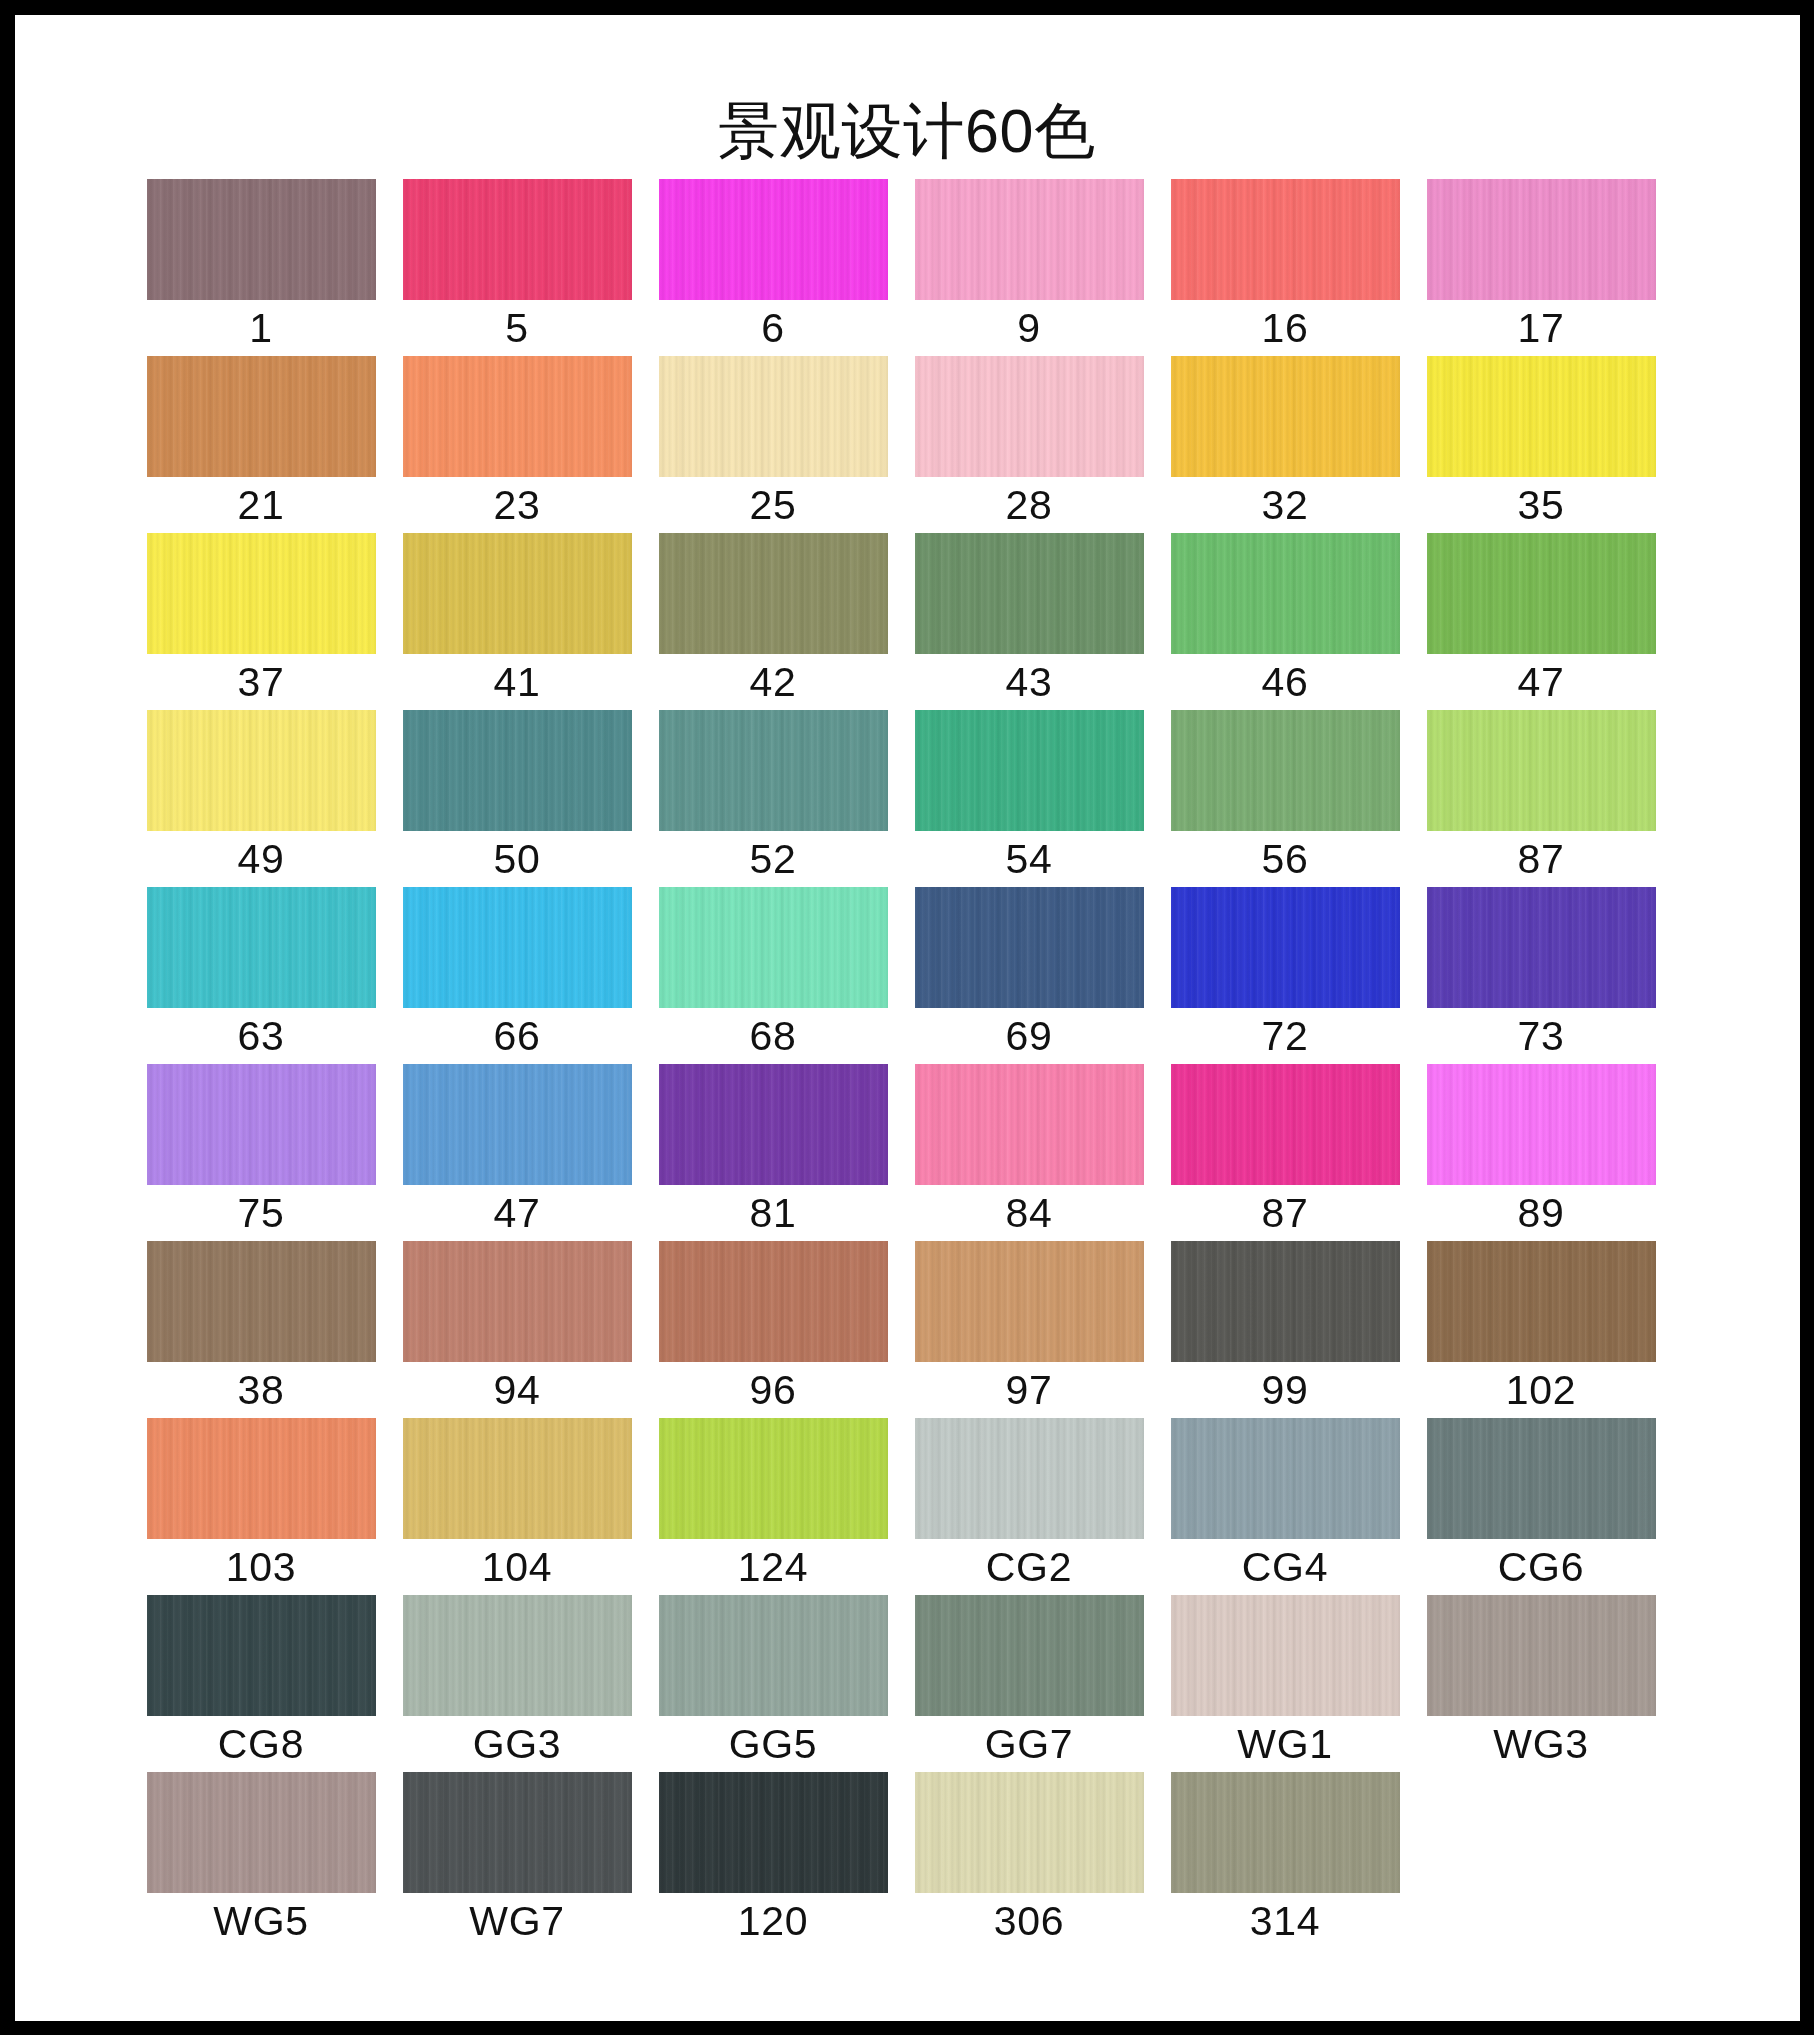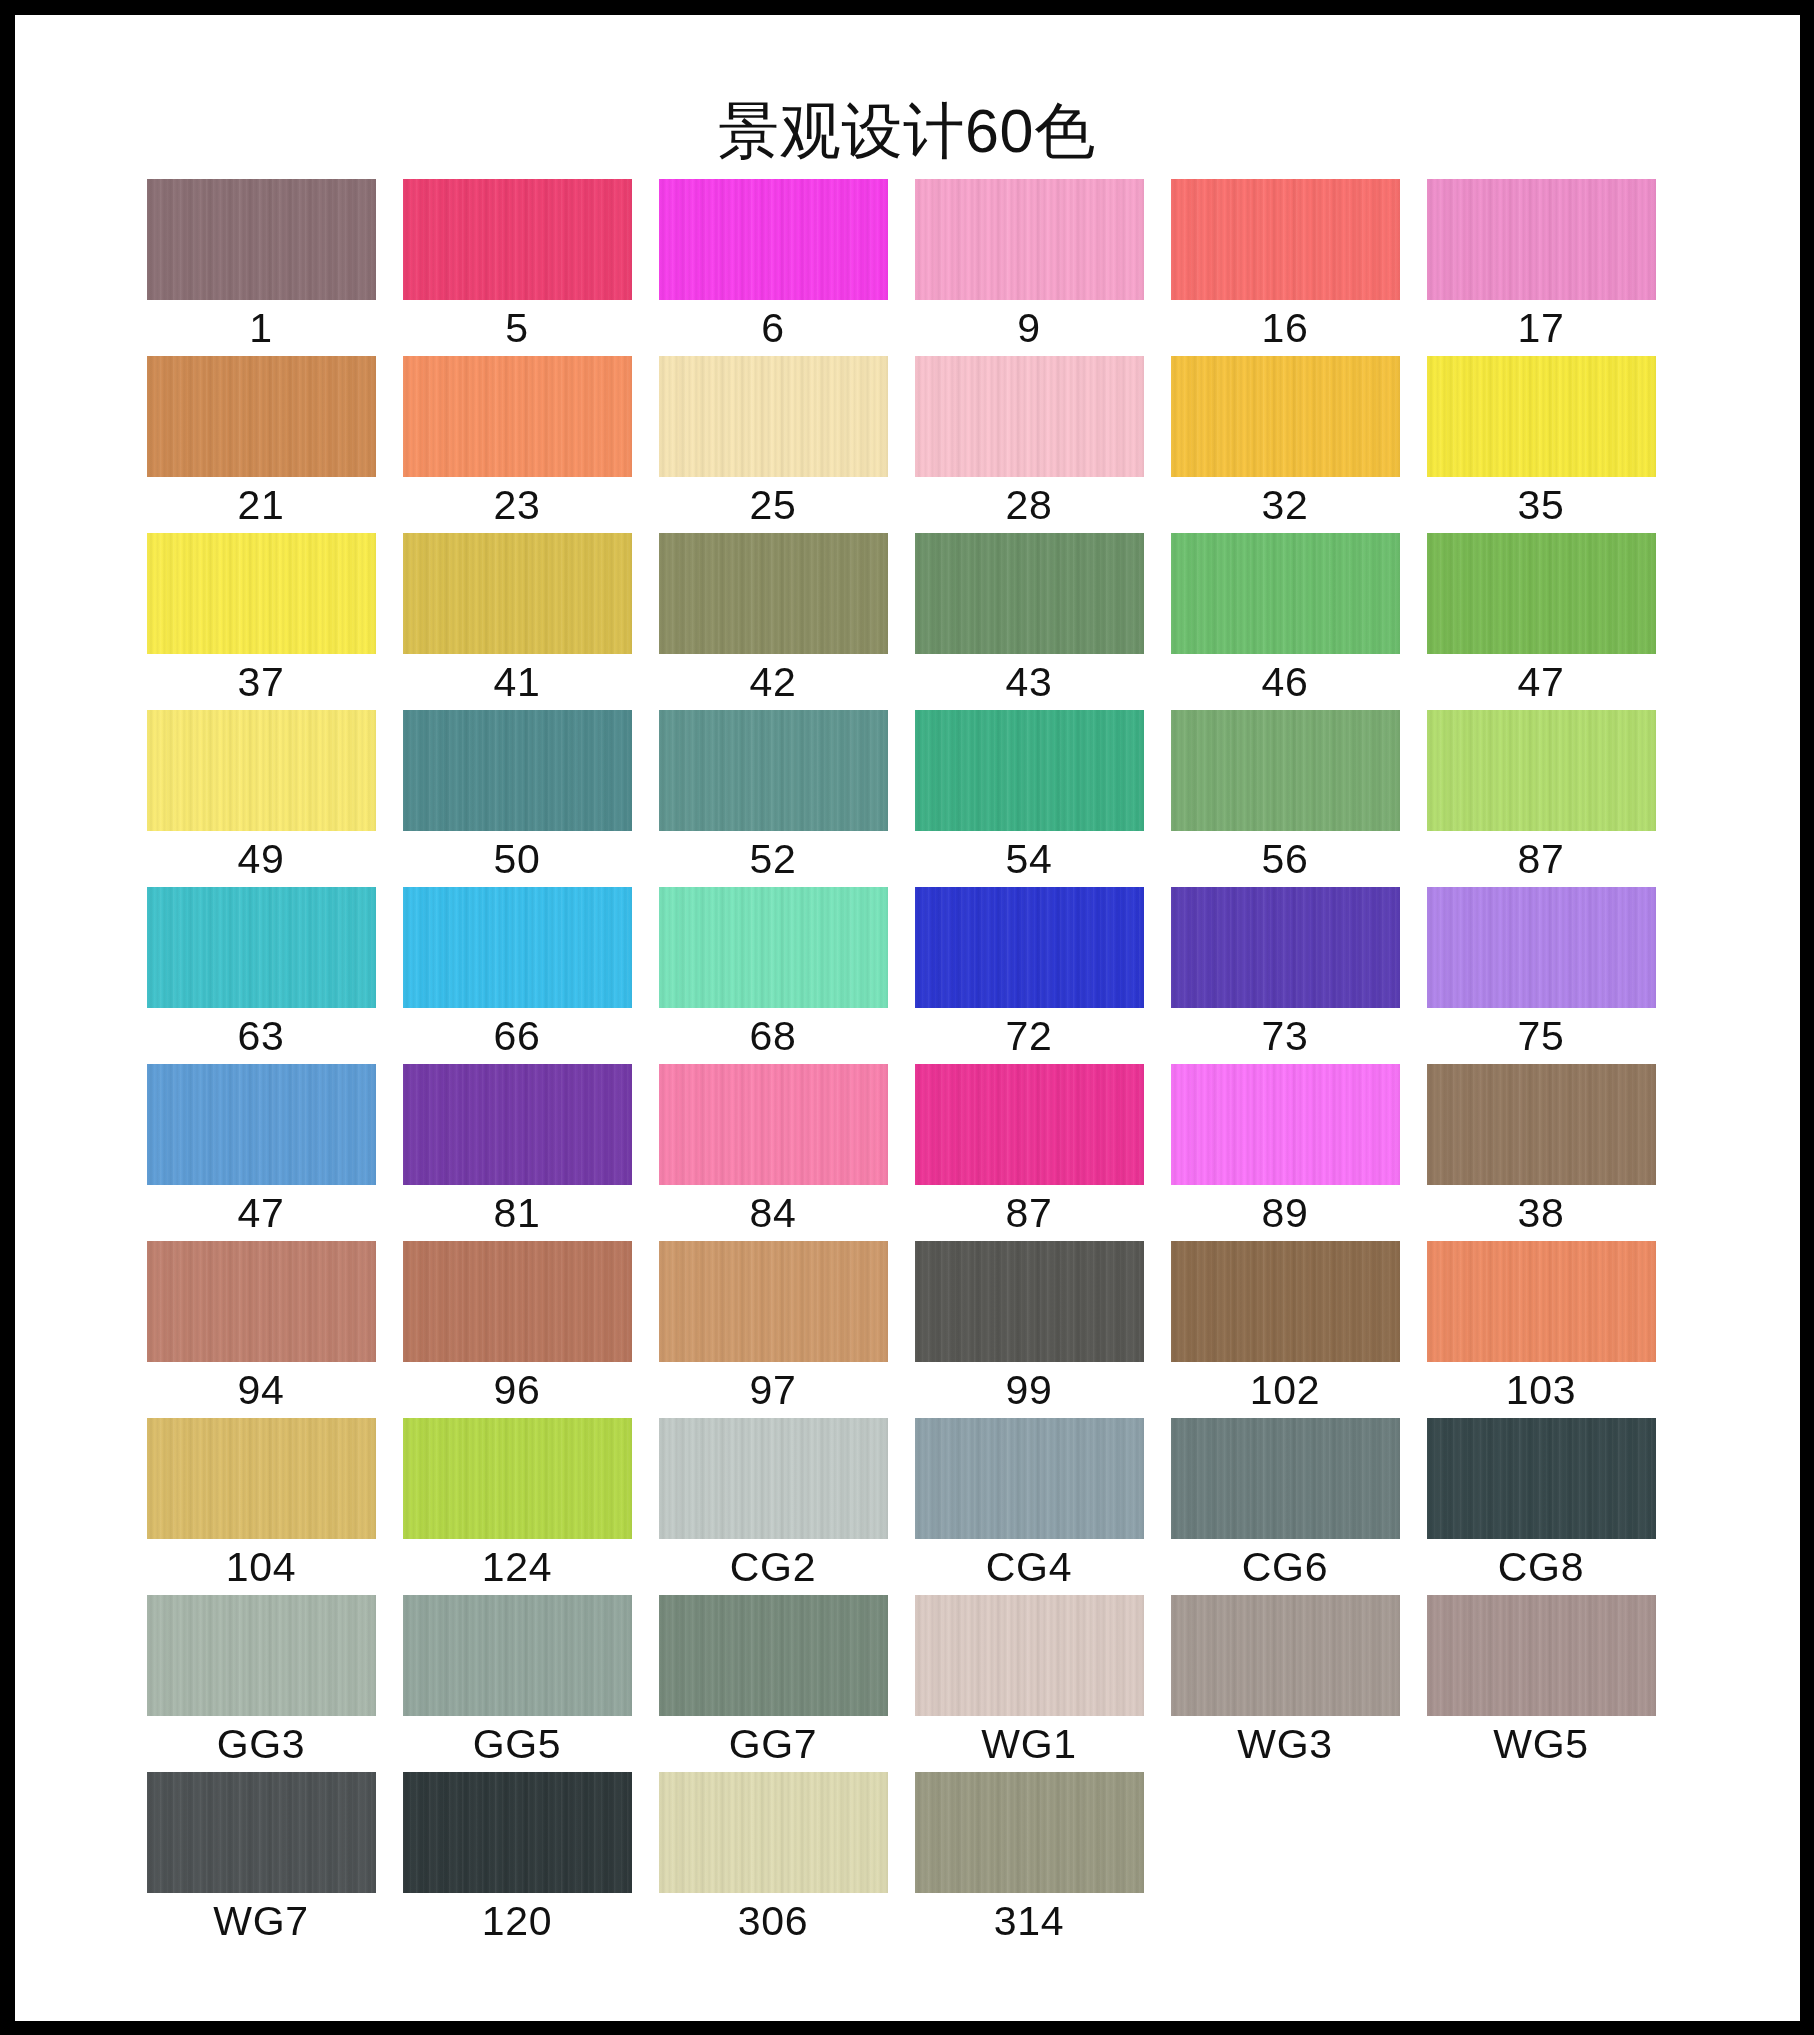--- a/index.html
+++ b/index.html
@@ -203,20 +203,24 @@
         </div>
         <div class="cell">
           <div class="swatch" style="background: rgb(56, 192, 238);"></div>
           <div class="label">66</div>
         </div>
         <div class="cell">
           <div class="swatch" style="background: rgb(120, 229, 187);"></div>
           <div class="label">68</div>
         </div>
         <div class="cell">
+          <div class="swatch" style="background: rgb(61, 91, 134);"></div>
+          <div class="label">69</div>
+        </div>
+        <div class="cell">
           <div class="swatch" style="background: rgb(43, 53, 211);"></div>
           <div class="label">72</div>
         </div>
         <div class="cell">
           <div class="swatch" style="background: rgb(90, 60, 181);"></div>
           <div class="label">73</div>
         </div>
         <div class="cell">
           <div class="swatch" style="background: rgb(177, 132, 236);"></div>
           <div class="label">75</div>

